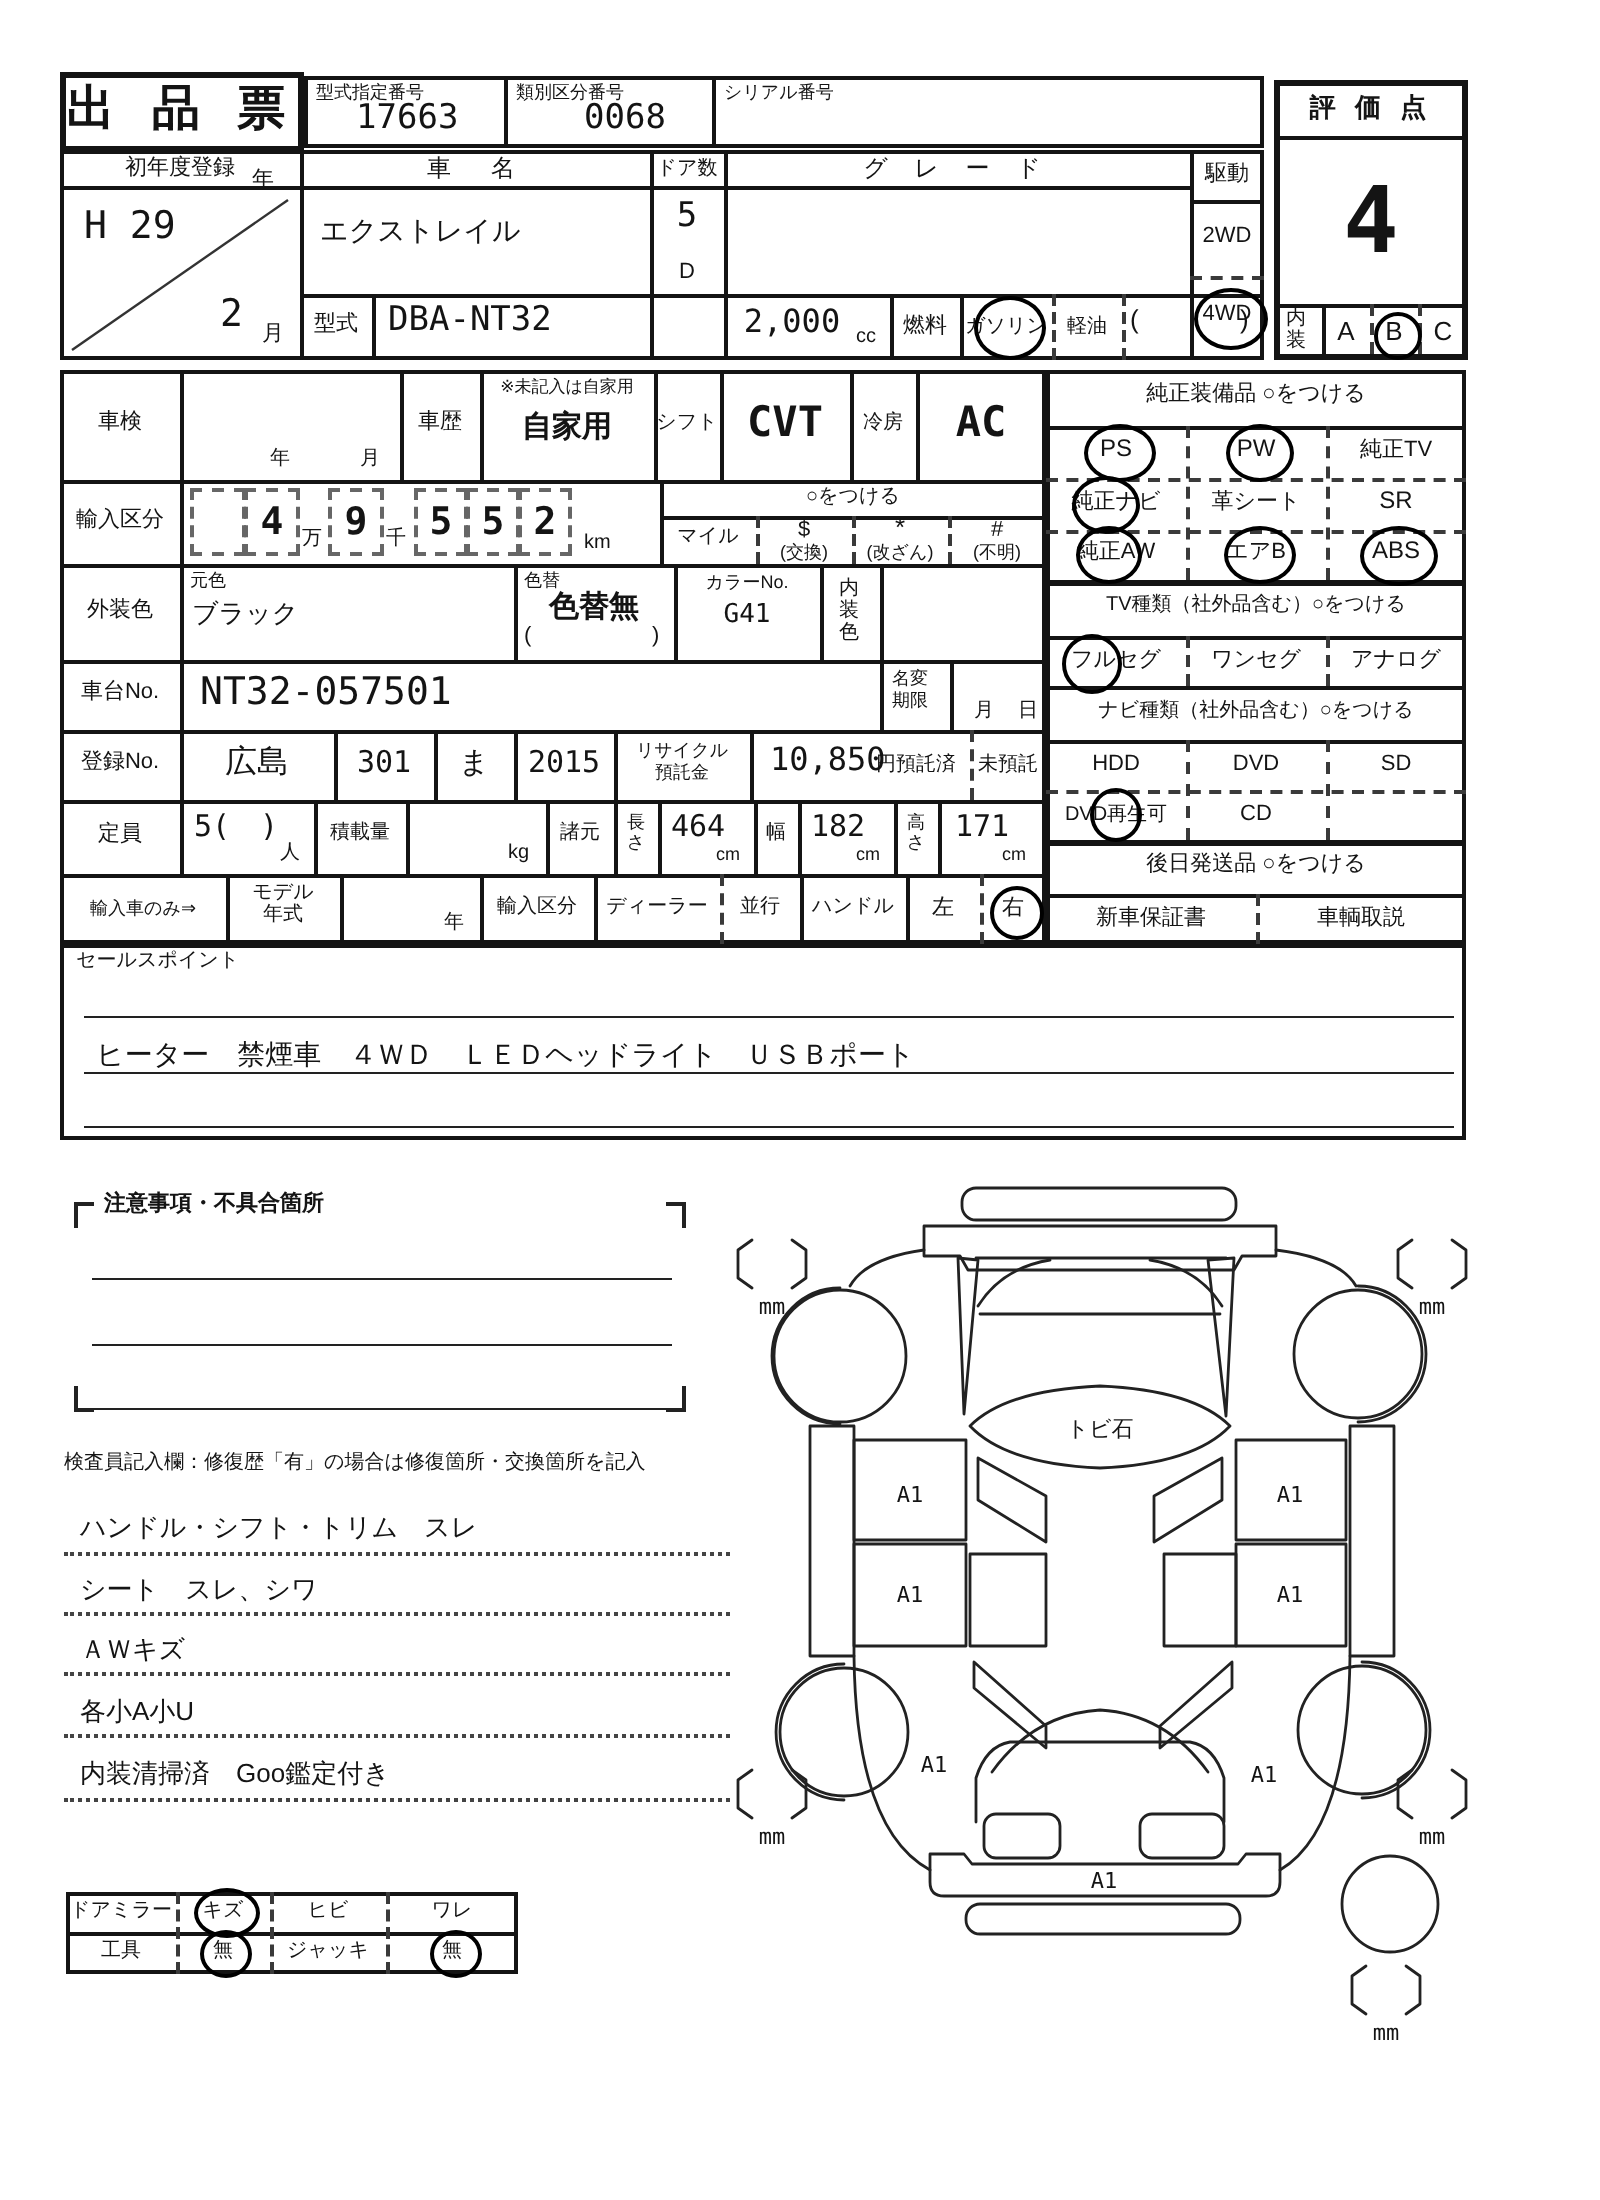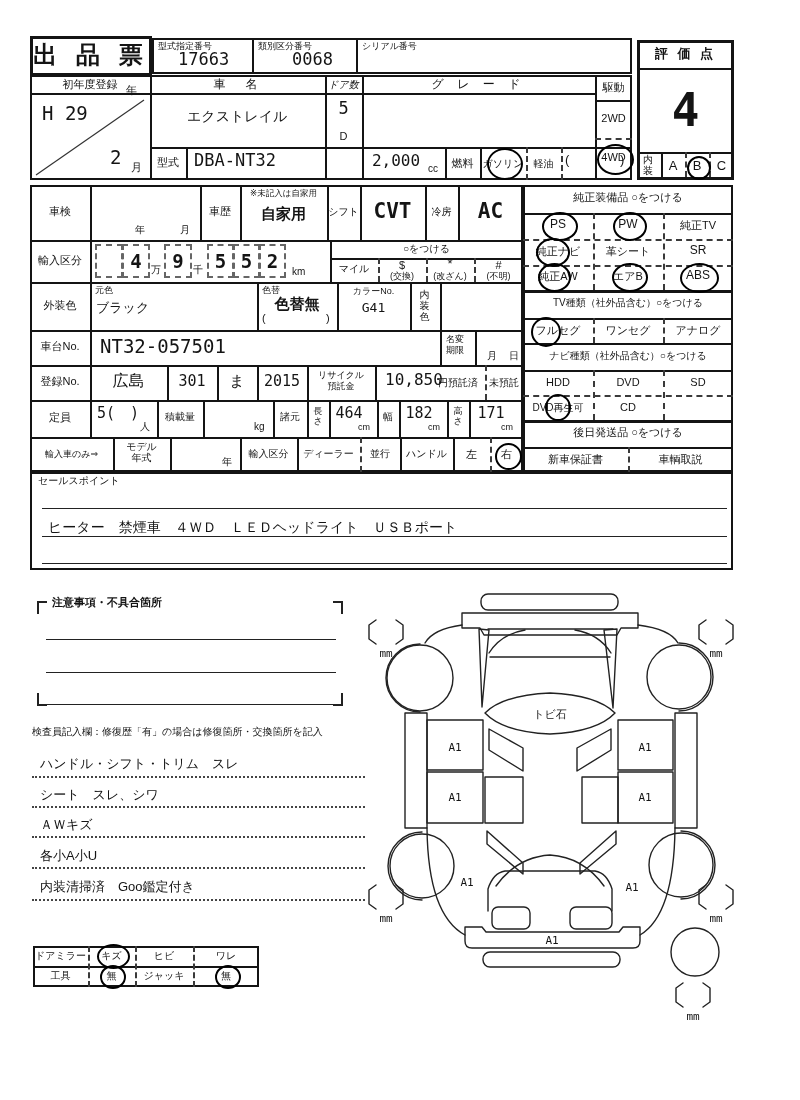--- a/index.html
+++ b/index.html
@@ -71,33 +71,33 @@
   <div class="vl" style="left:595px;top:75px;height:105px;"></div>
   <div class="vl" style="left:186px;top:147px;height:33px;"></div>
   <div class="vl" style="left:445px;top:147px;height:33px;"></div>
   <div class="vl" style="left:480px;top:147px;height:33px;"></div>
   <div class="vld" style="left:526px;top:147px;height:33px;"></div>
   <div class="vld" style="left:561px;top:147px;height:33px;"></div>
   <div class="hld" style="left:595px;top:138px;width:37px;"></div>
 
   <div class="t c f11" style="left:30px;top:78px;width:120px;">初年度登録</div>
   <div class="t c f12" style="left:150px;top:78px;width:175px;letter-spacing:4px;">車　名</div>
-  <div class="t c f10" style="left:325px;top:79px;width:37px;font-style:italic;">ドア数</div>
+  <div class="t c f10" style="left:325px;top:79px;width:37px;">ドア数</div>
   <div class="t c f12" style="left:362px;top:78px;width:233px;letter-spacing:5px;">グ レ ー ド</div>
   <div class="t c f11" style="left:595px;top:81px;width:37px;">駆動</div>
 
   <svg style="position:absolute;left:32px;top:95px;" width="116" height="83">
     <line x1="4" y1="80" x2="112" y2="5" stroke="#333" stroke-width="1.2"></line>
   </svg>
   <div class="t f19 mono" style="left:42px;top:103px;">H 29</div>
   <div class="t f11" style="left:126px;top:84px;">年</div>
   <div class="t f19 mono" style="left:110px;top:147px;">2</div>
   <div class="t f11" style="left:131px;top:161px;">月</div>
 
-  <div class="t f14 mono" style="left:160px;top:108px;margin-left:27px;">エクストレイル</div>
+  <div class="t f14 mono" style="left:160px;top:108px;">エクストレイル</div>
   <div class="t c f17 mono" style="left:325px;top:99px;width:37px;">5</div>
   <div class="t c f11" style="left:325px;top:130px;width:37px;">D</div>
   <div class="t c f11" style="left:595px;top:112px;width:37px;">2WD</div>
   <div class="t c f11" style="left:595px;top:151px;width:37px;">4WD</div>
   <div class="mk" style="left:597px;top:144px;width:33px;height:27px;"></div>
 
   <div class="t c f11" style="left:150px;top:156px;width:36px;">型式</div>
   <div class="t f17 mono" style="left:194px;top:151px;">DBA-NT32</div>
   <div class="t c f10" style="left:325px;top:157px;width:37px;"></div>
   <div class="t c f16 mono" style="left:362px;top:152px;width:68px;">2,000</div>

